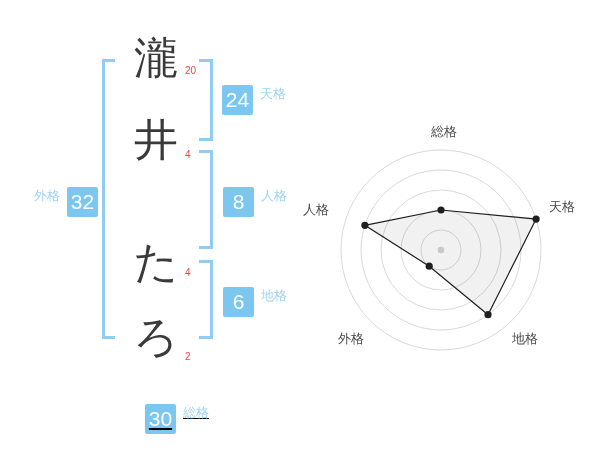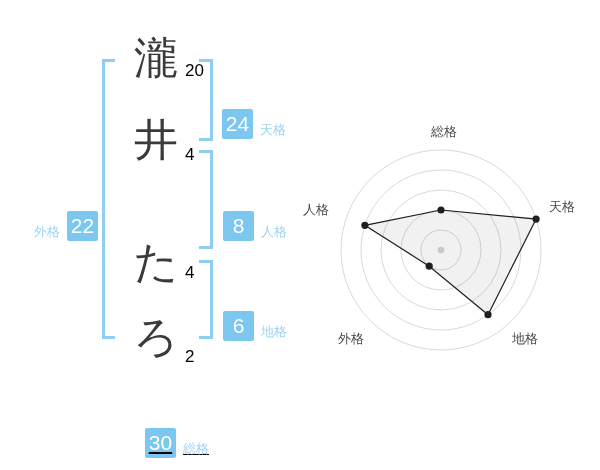--- a/index.html
+++ b/index.html
@@ -14,39 +14,39 @@
   }
 
   
   .kanji-char {
     position: absolute; left: 129px; width: 54px; height: 44px;
     font-size: 44px; line-height: 44px; text-align: center;
     color: var(--text-dark, #3a3a3a); letter-spacing: 0;
   }
   .stroke-num {
     position: absolute; left: 185px; width: 26px;
-    font-size: 17px; line-height: 15px; color: #000000;
+    font-size: 10px; line-height: 15px; color: #ef4444;
   }
 
   
   .bracket { position: absolute; }
   .bracket-left {
     left: 102px; top: 59px; width: 13px; height: 280px;
     border: 3px solid var(--bracket-blue, #8fcef2); border-right: none;
   }
   .bracket-right {
     left: 199px; width: 14px;
     border: 3px solid var(--bracket-blue, #8fcef2); border-left: none;
   }
   .bracket-tenkaku { top: 59px;  height: 82px; }
   .bracket-jinkaku { top: 150px; height: 99px; }
   .bracket-chikaku { top: 260px; height: 79px; }
 
   
-  .badge { position: absolute; display: flex; align-items: flex-end; gap: 7px; height: 30px; margin-top: 24px; }
+  .badge { position: absolute; display: flex; align-items: flex-start; gap: 7px; height: 30px; }
   .badge-box {
     width: 31px; height: 30px; border-radius: 2px;
     background: var(--badge-blue, #7cc7f0);
     color: #fff; font-size: 21px; line-height: 30px; text-align: center;
     flex: 0 0 auto;
   }
   .badge-label {
     font-size: 13px; color: var(--label-blue, #9ed3f3); white-space: nowrap;
   }
   .badge-tenkaku { left: 222px; top: 85px; }
@@ -94,21 +94,21 @@
   <div class="badge badge-jinkaku">
     <span class="badge-box">8</span>
     <span class="badge-label">人格</span>
   </div>
   <div class="badge badge-chikaku">
     <span class="badge-box">6</span>
     <span class="badge-label">地格</span>
   </div>
   <div class="badge badge-gaikaku">
     <span class="badge-label">外格</span>
-    <span class="badge-box">22</span>
+    <span class="badge-box">32</span>
   </div>
   <div class="badge badge-soukaku">
     <span class="badge-box">30</span>
     <span class="badge-label">総格</span>
   </div>
 
   <svg class="radar-svg">
       <circle cx="441" cy="250" r="20.0" fill="none" stroke="#d9d9d9" stroke-width="1"></circle>
       <circle cx="441" cy="250" r="40.0" fill="none" stroke="#d9d9d9" stroke-width="1"></circle>
       <circle cx="441" cy="250" r="60.0" fill="none" stroke="#d9d9d9" stroke-width="1"></circle>

